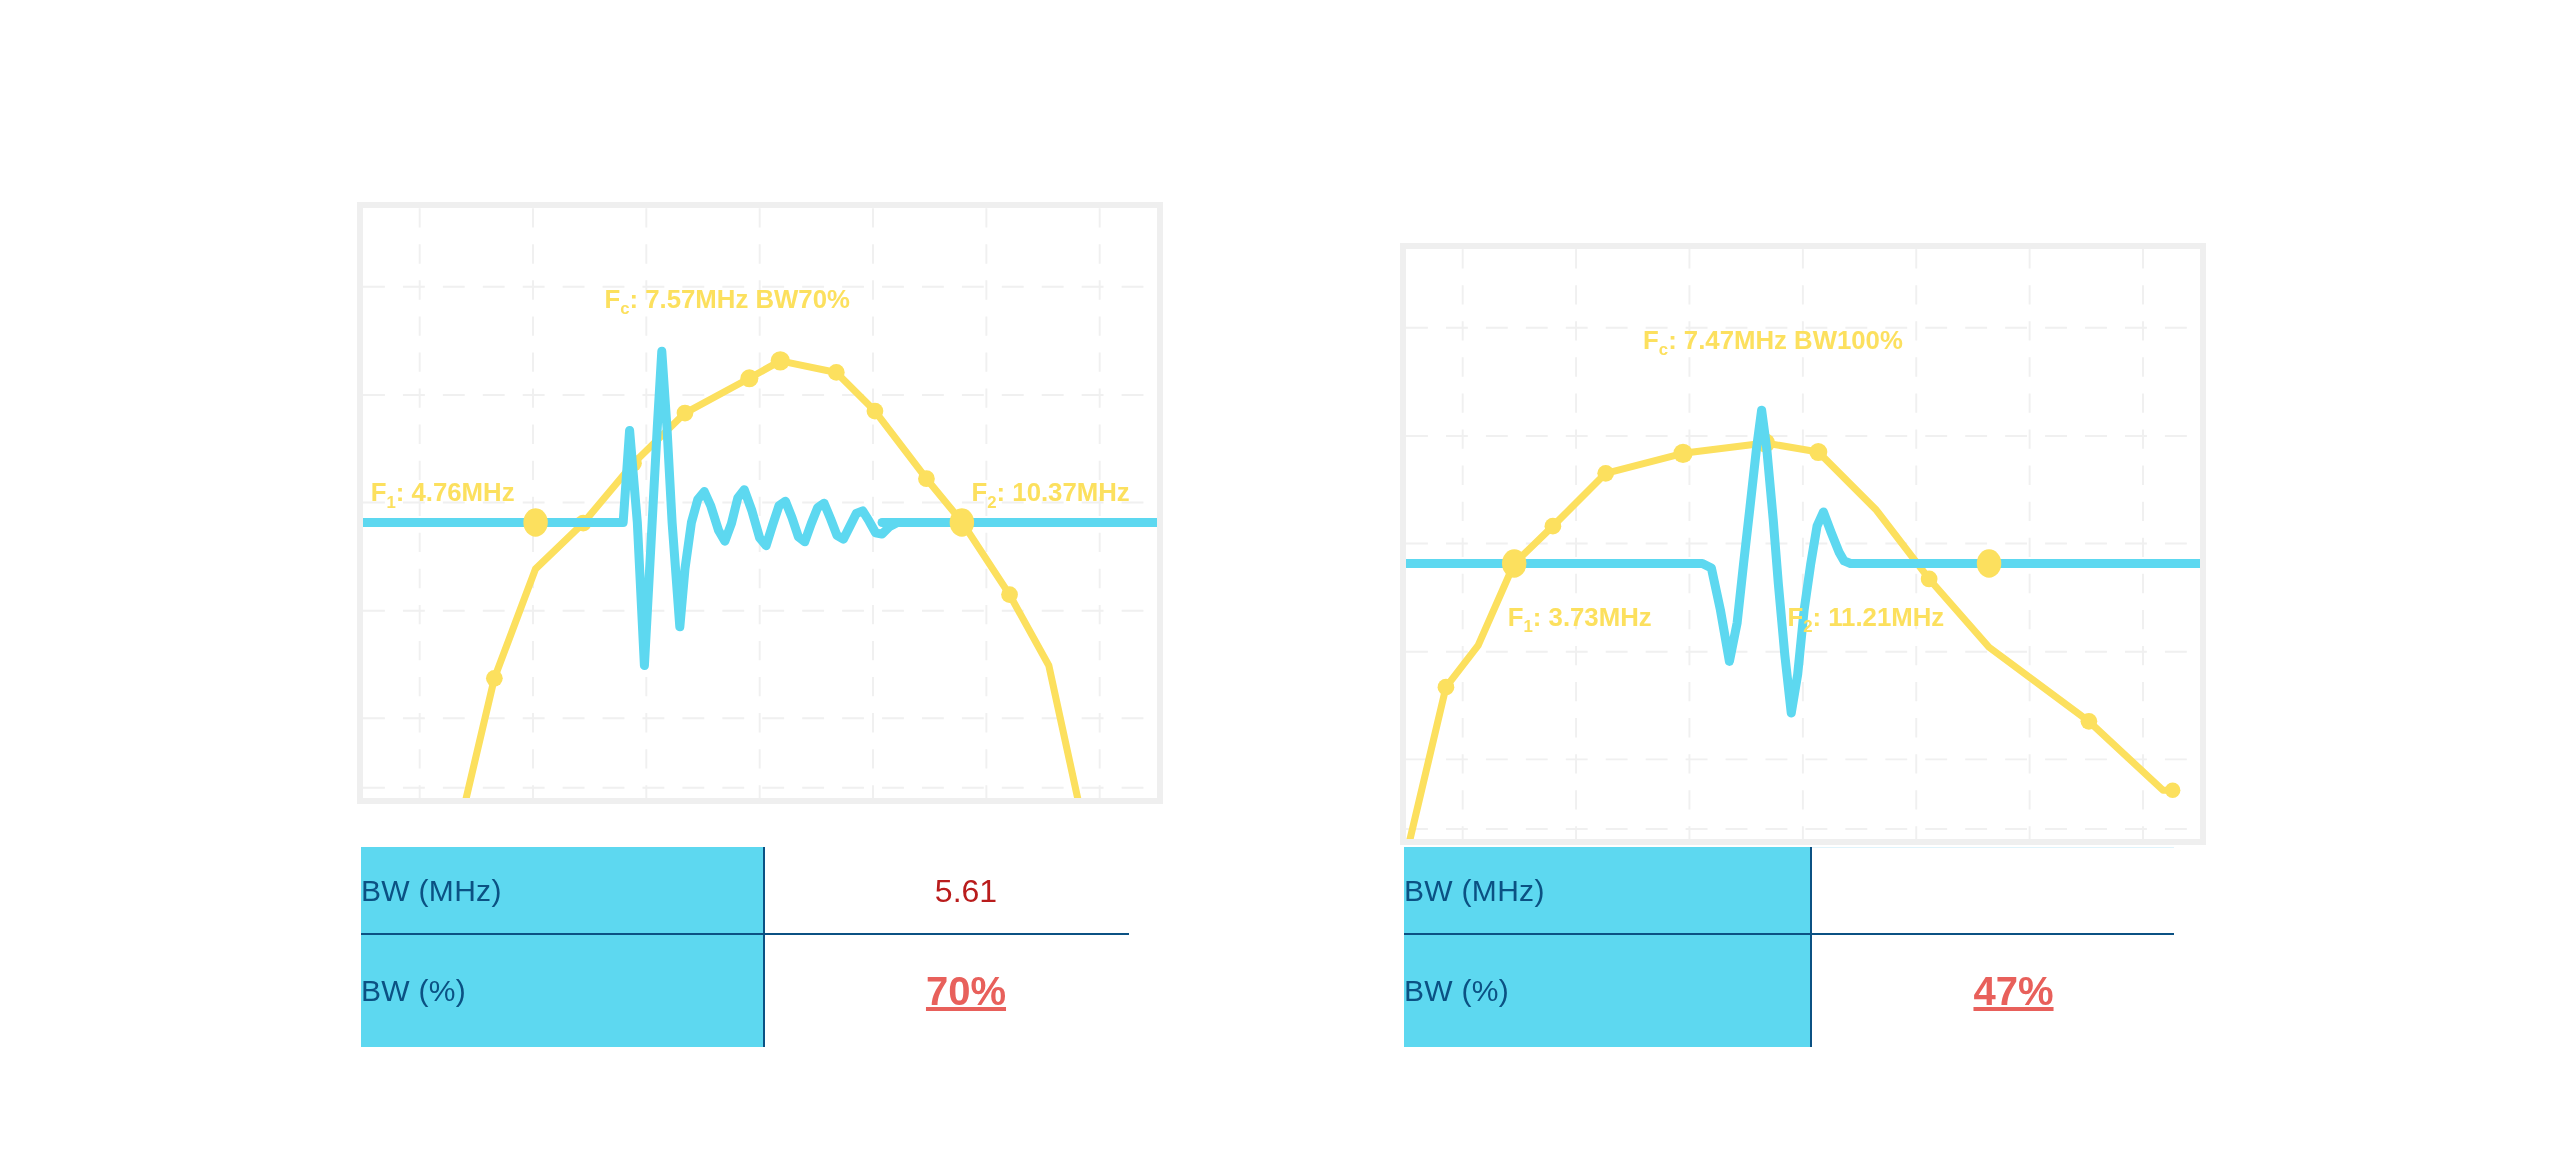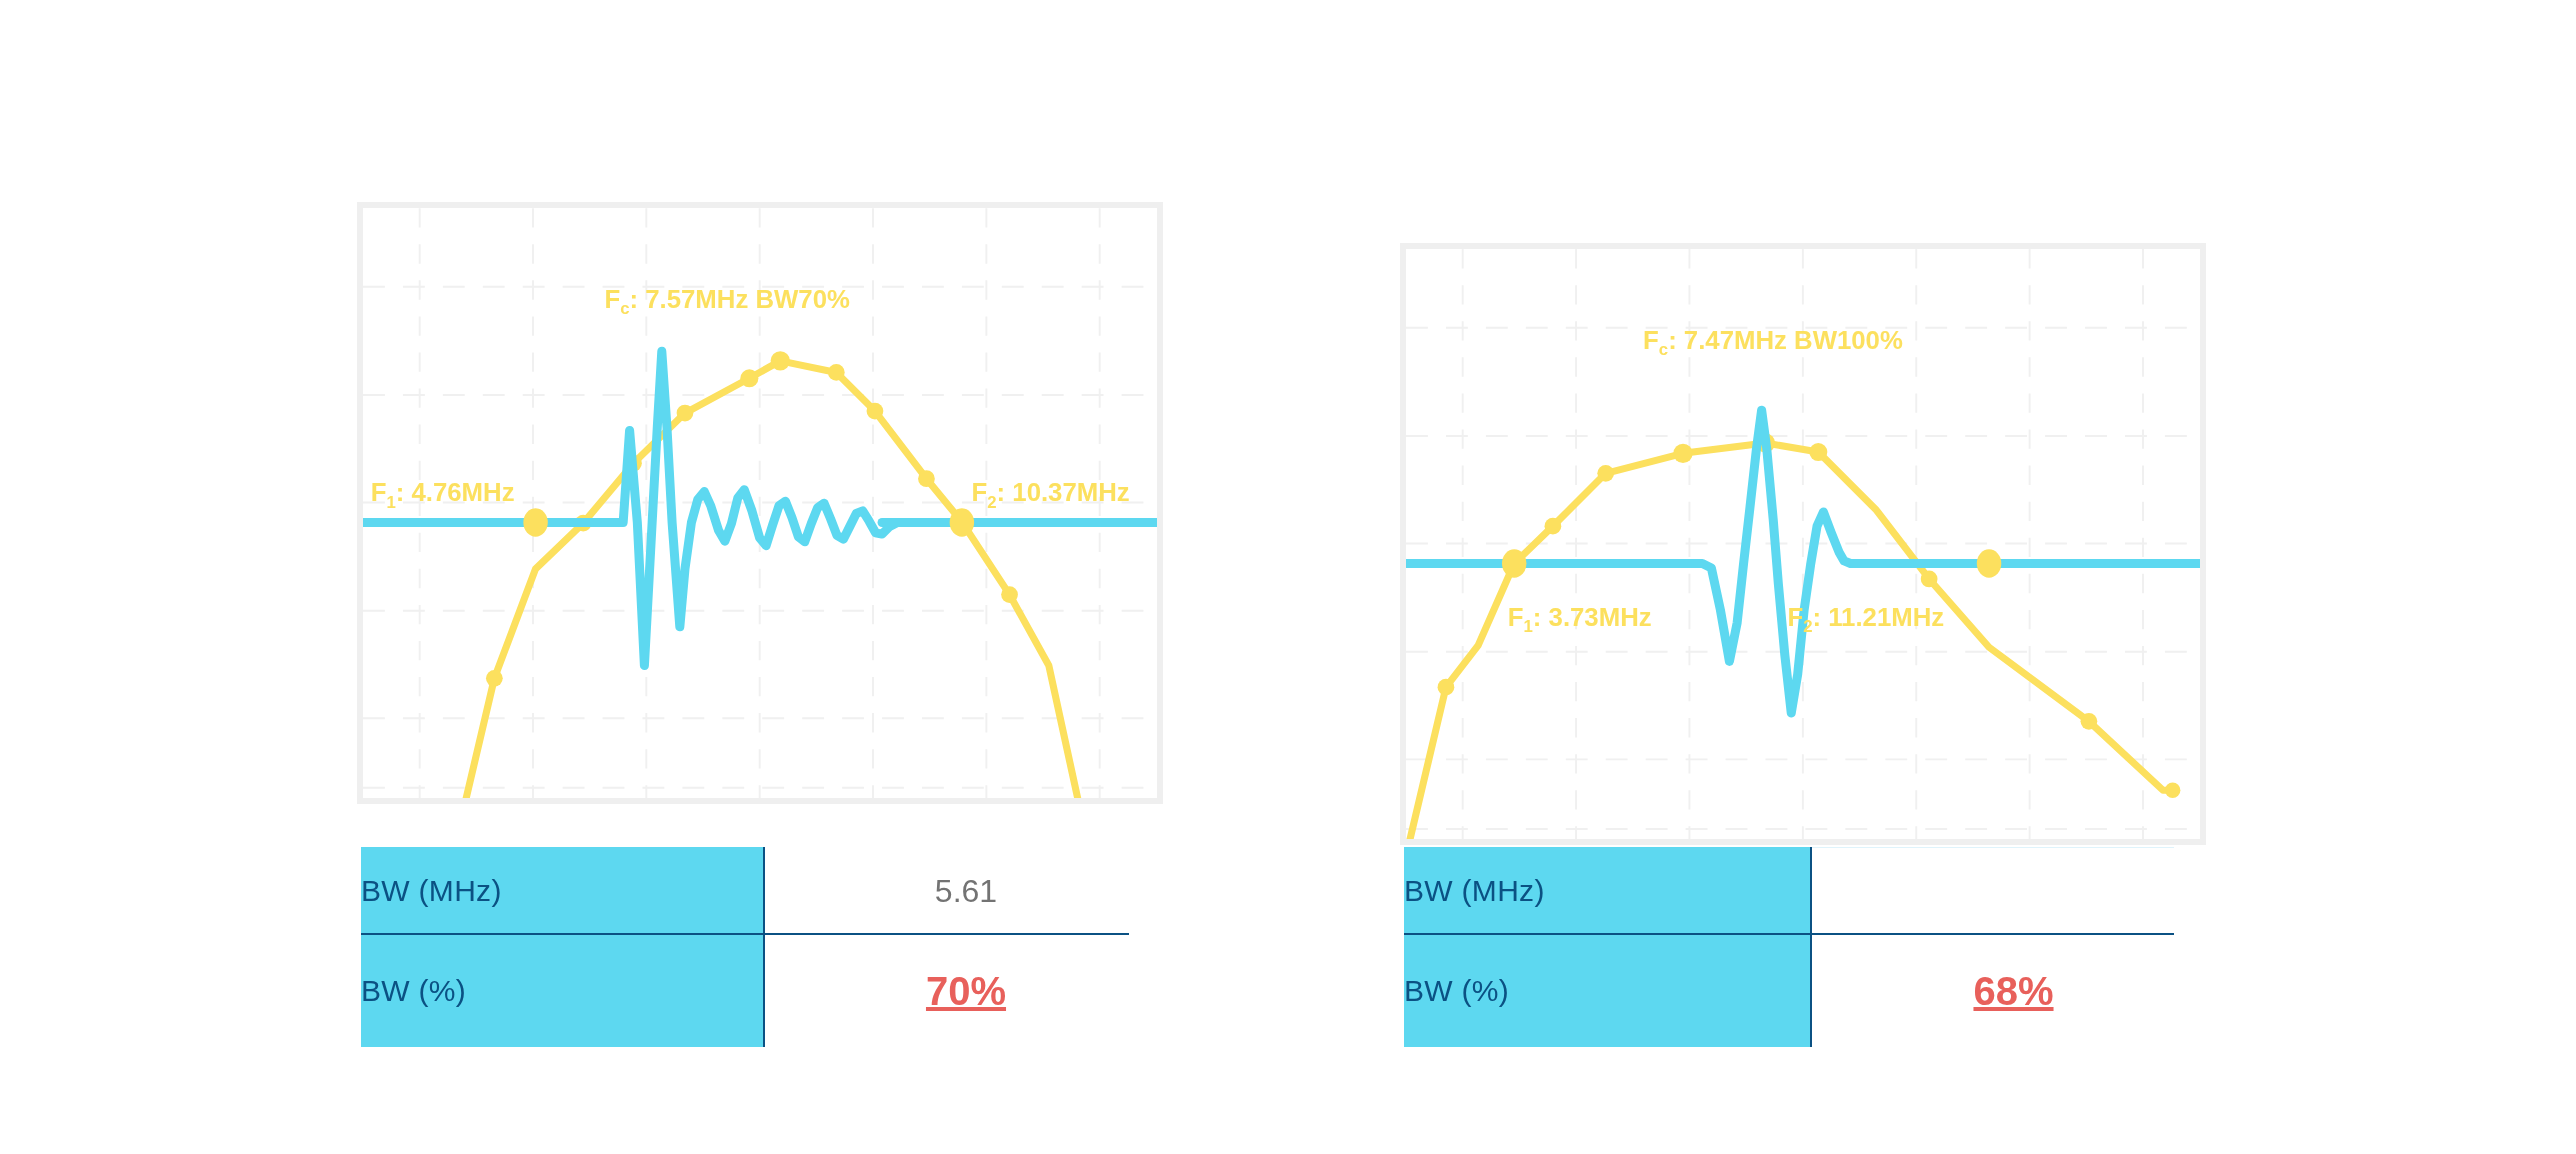--- a/index.html
+++ b/index.html
@@ -44,21 +44,21 @@
     color:#0b5183;
     font-size:30px;
     font-weight:400;
     letter-spacing:0.3px;
     border-right:2.6px solid #0b5183;
   }
   .cell-value{
     background:#ffffff;
     box-sizing:border-box;
     display:flex;align-items:center;justify-content:center;
-    color:#737373;
+    color:#b91c1c;
     font-size:32px;
     font-weight:400;
   }
   .cell-value.pct{
     color:#e8605b;
     font-size:40px;
     font-weight:bold;
     text-decoration:underline;
   }
   .rowline{
@@ -251,19 +251,19 @@
       </div>
     </div>
 
     <div class="rowline" style="top:86px;width:770px;"></div>
 
     <div class="bwrow" style="height:112px;">
       <div class="cell-label" style="width:408px;height:112px;">
         <span>BW (%)</span>
       </div>
       <div class="cell-value pct" style="width:403px;height:112px;">
-        <span>68%</span>
+        <span>47%</span>
       </div>
     </div>
   </div>
 
 </div>
 
 
 </body></html>

